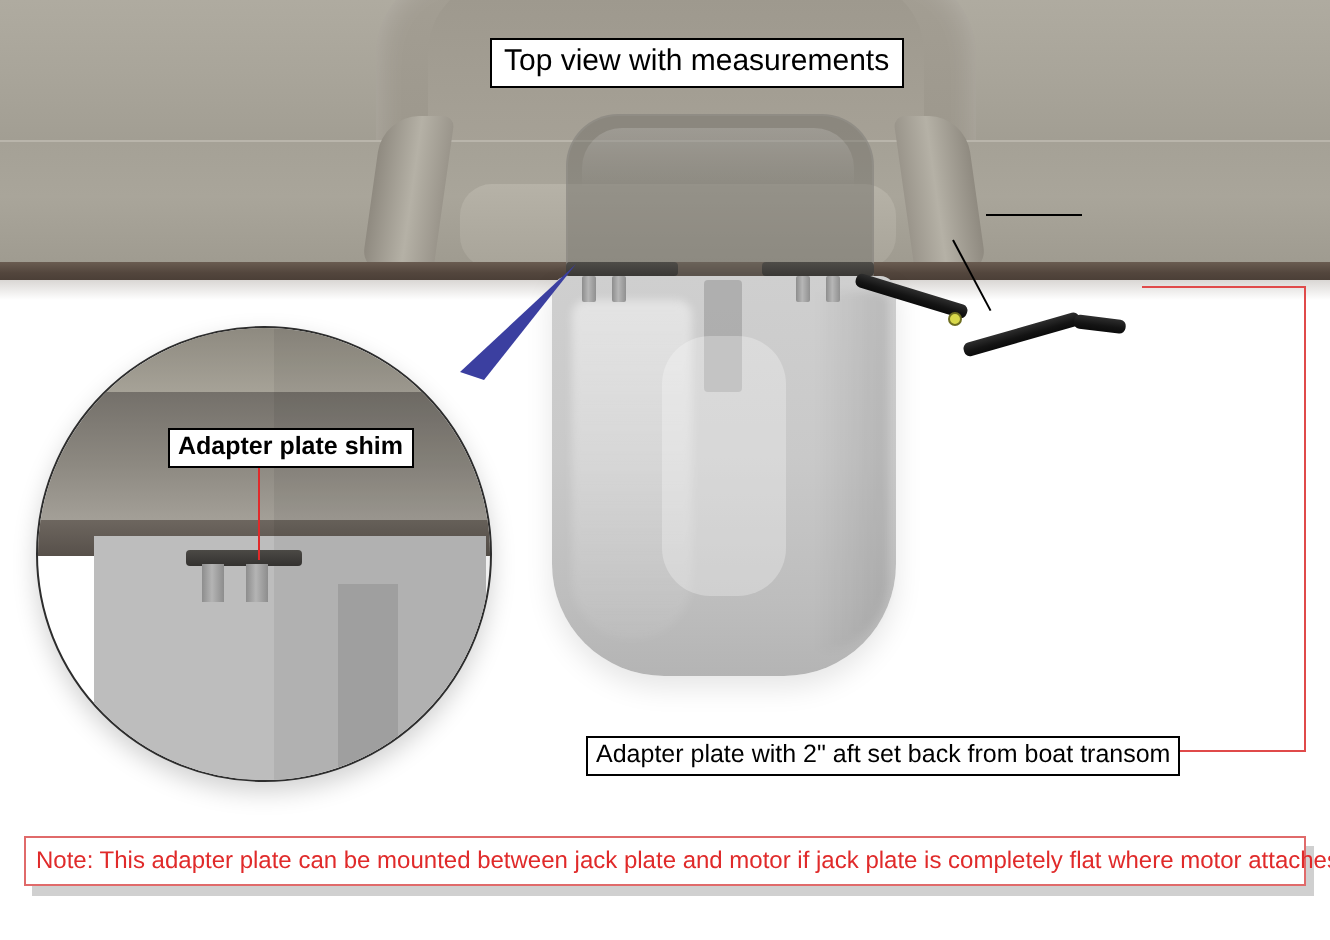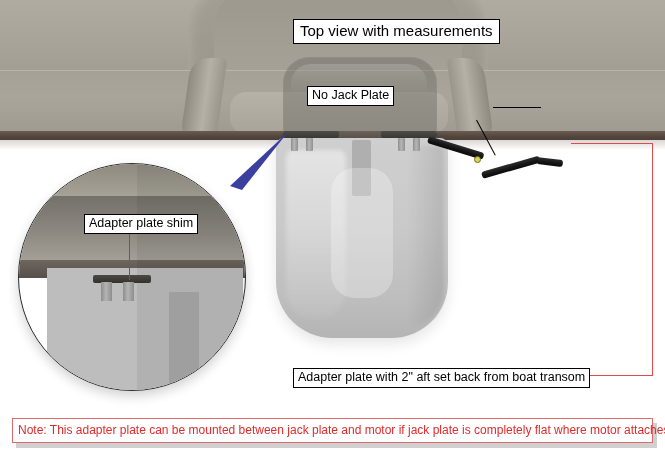--- a/index.html
+++ b/index.html
@@ -309,21 +309,20 @@
     border: 1px solid #000000;
     color: #000000;
     font-size: 12.5px;
     line-height: 1.05;
     padding: 2px 4px 3px 4px;
     white-space: nowrap;
   }
   .label.big {
     font-size: 15px;
     padding: 3px 6px 4px 6px;
-    margin-left: 48px;
   }
 
   
   .leader {
     position: absolute;
     background: #000000;
   }
   .redline {
     position: absolute;
     background: #e04a4a;
@@ -401,23 +400,22 @@
     <div class="inset-shade"></div>
 
     <div class="inset-shim"></div>
     <div class="inset-bolt" style="left:82px;"></div>
     <div class="inset-bolt" style="left:104px;"></div>
     <div class="red-pointer" style="left:110px; top:70px; height:46px;"></div>
   </div>
 
   <div class="label big" style="left:245px; top:19px;">Top view with measurements</div>
 
-  <div class="label" style="left:307px; top:86px;">No Jack Plate</div>
-
-
-
-  <div class="label" style="left:84px; top:214px;">Adapter plate shim</div>
+
+
+
+  <div class="label" style="left:84px; top:214px;font-weight:bold;">Adapter plate shim</div>
 
   <div class="label" style="left:293px; top:368px;">Adapter plate with 2" aft set back from boat transom</div>
 
   <div class="note">Note: This adapter plate can be mounted between jack plate and motor if jack plate is completely flat where motor attaches.</div>
 
 </div>
 
 </body></html>

